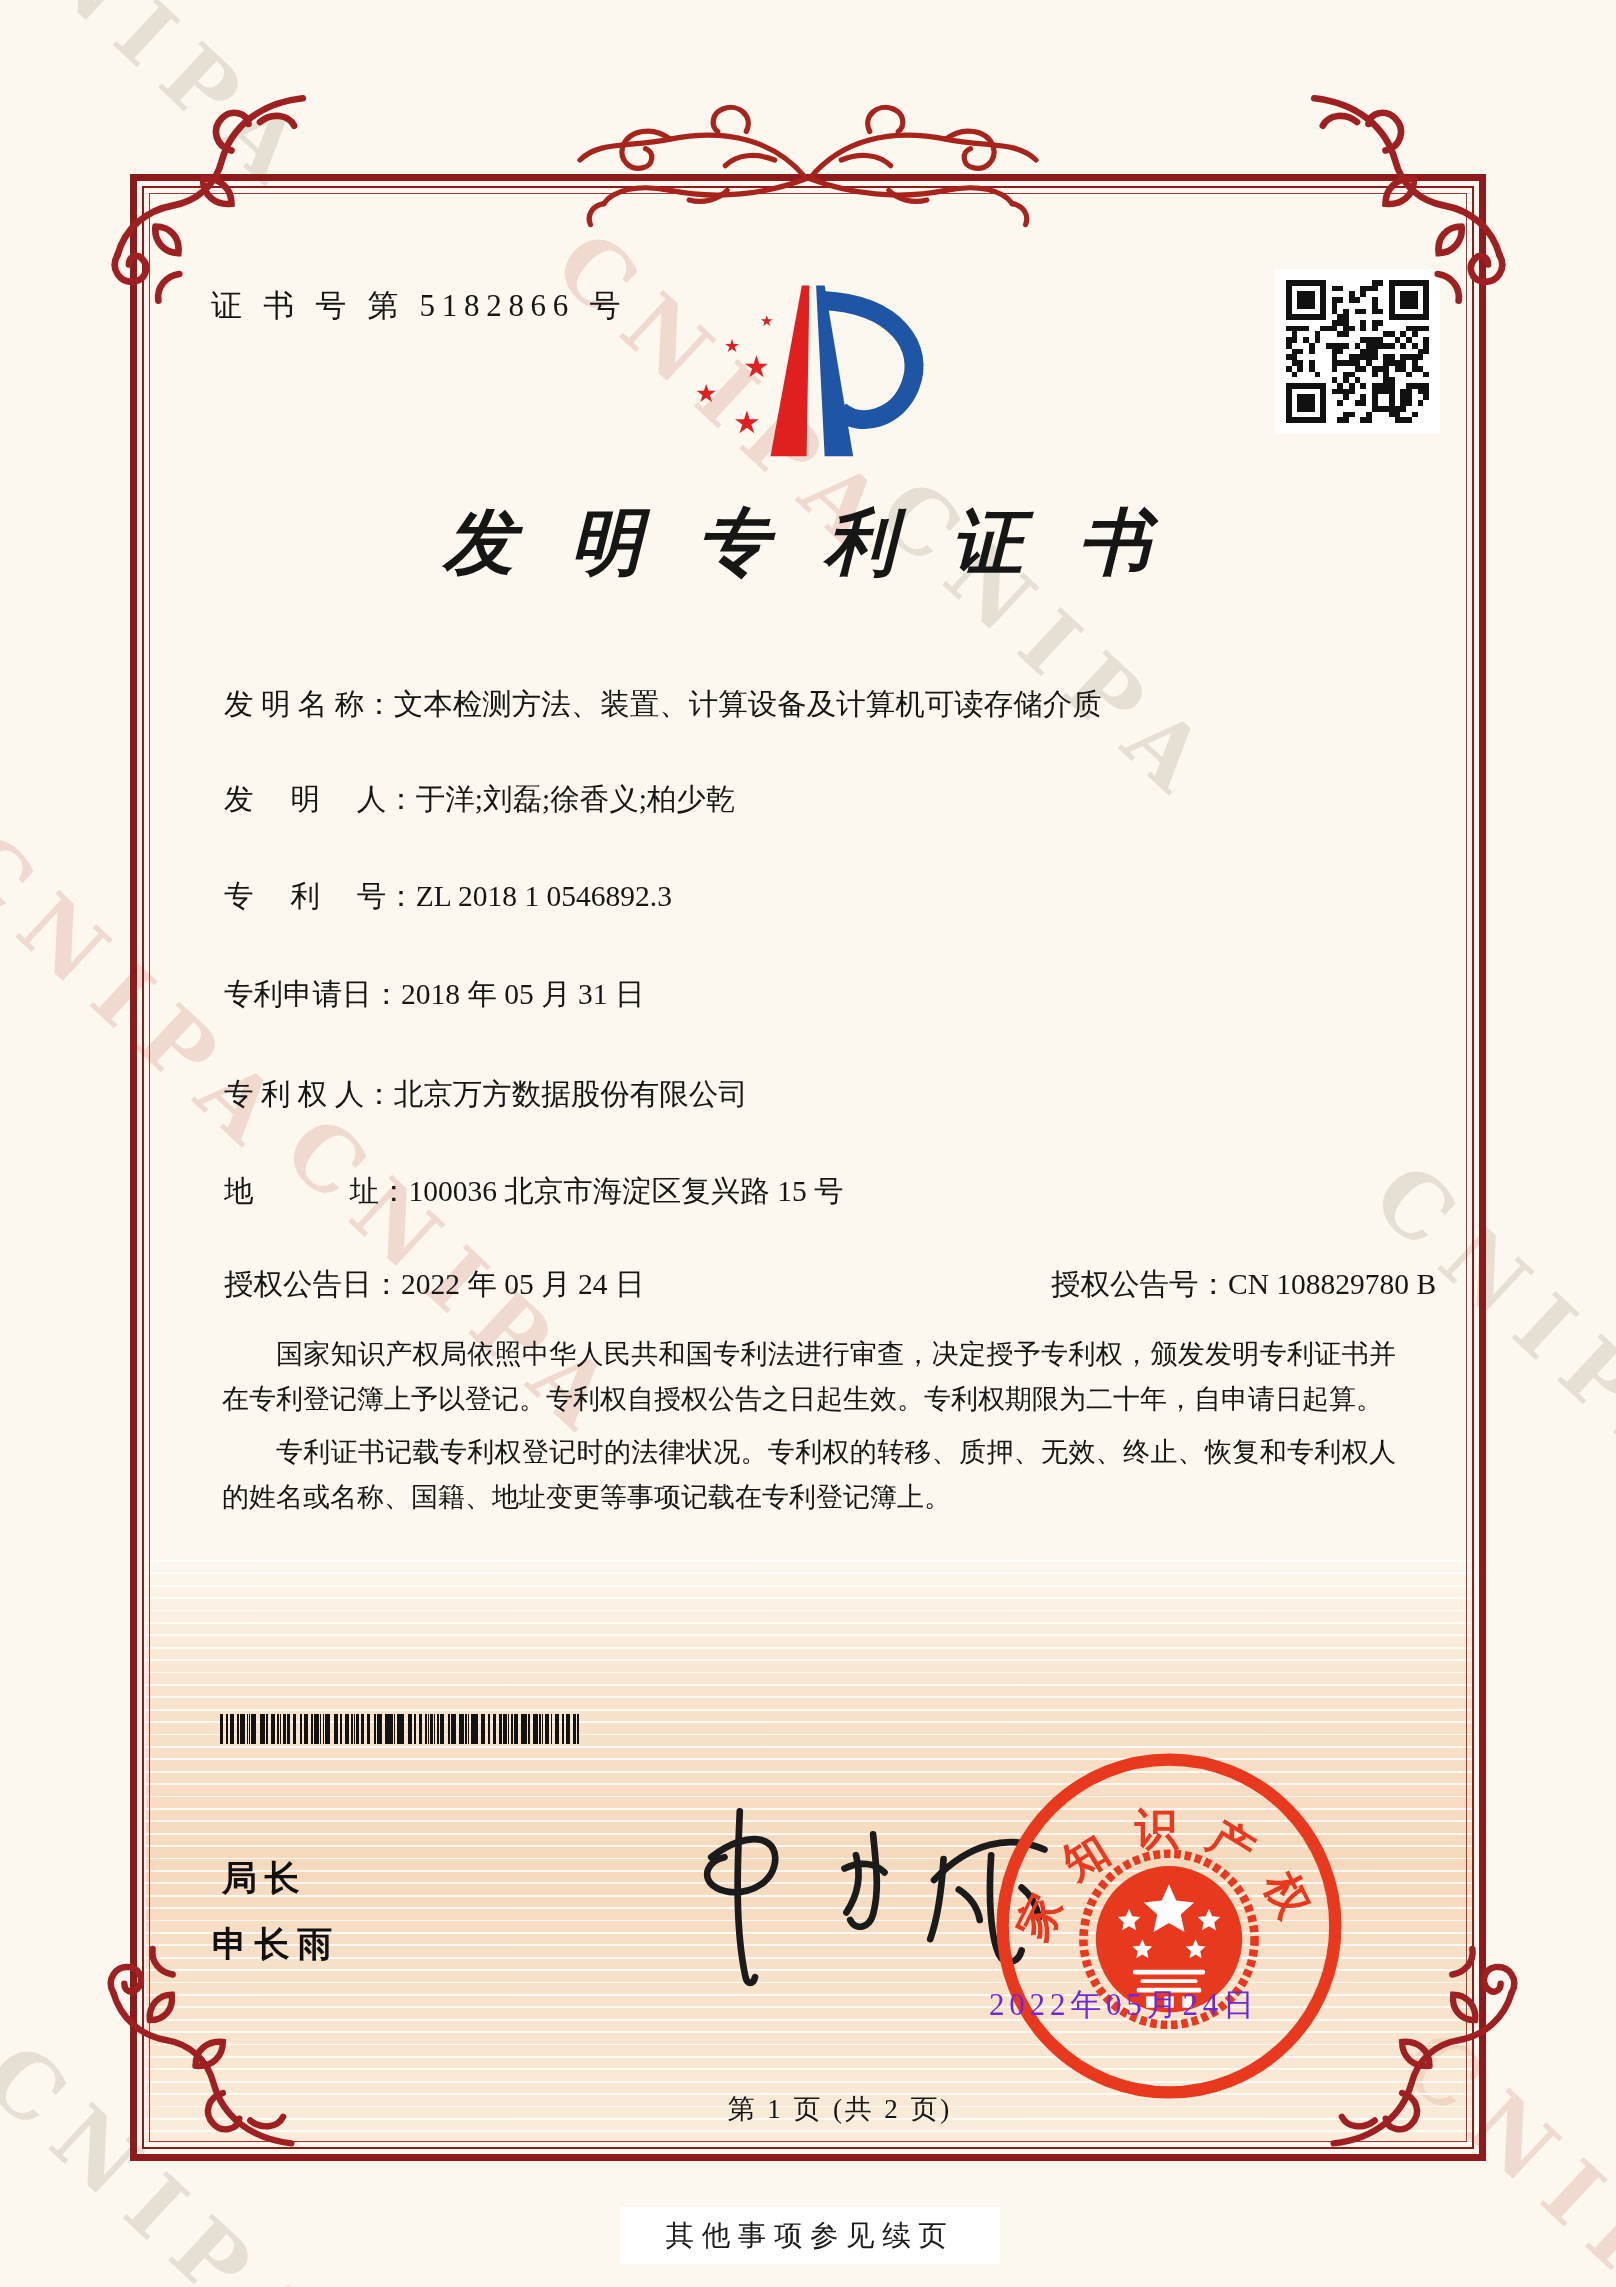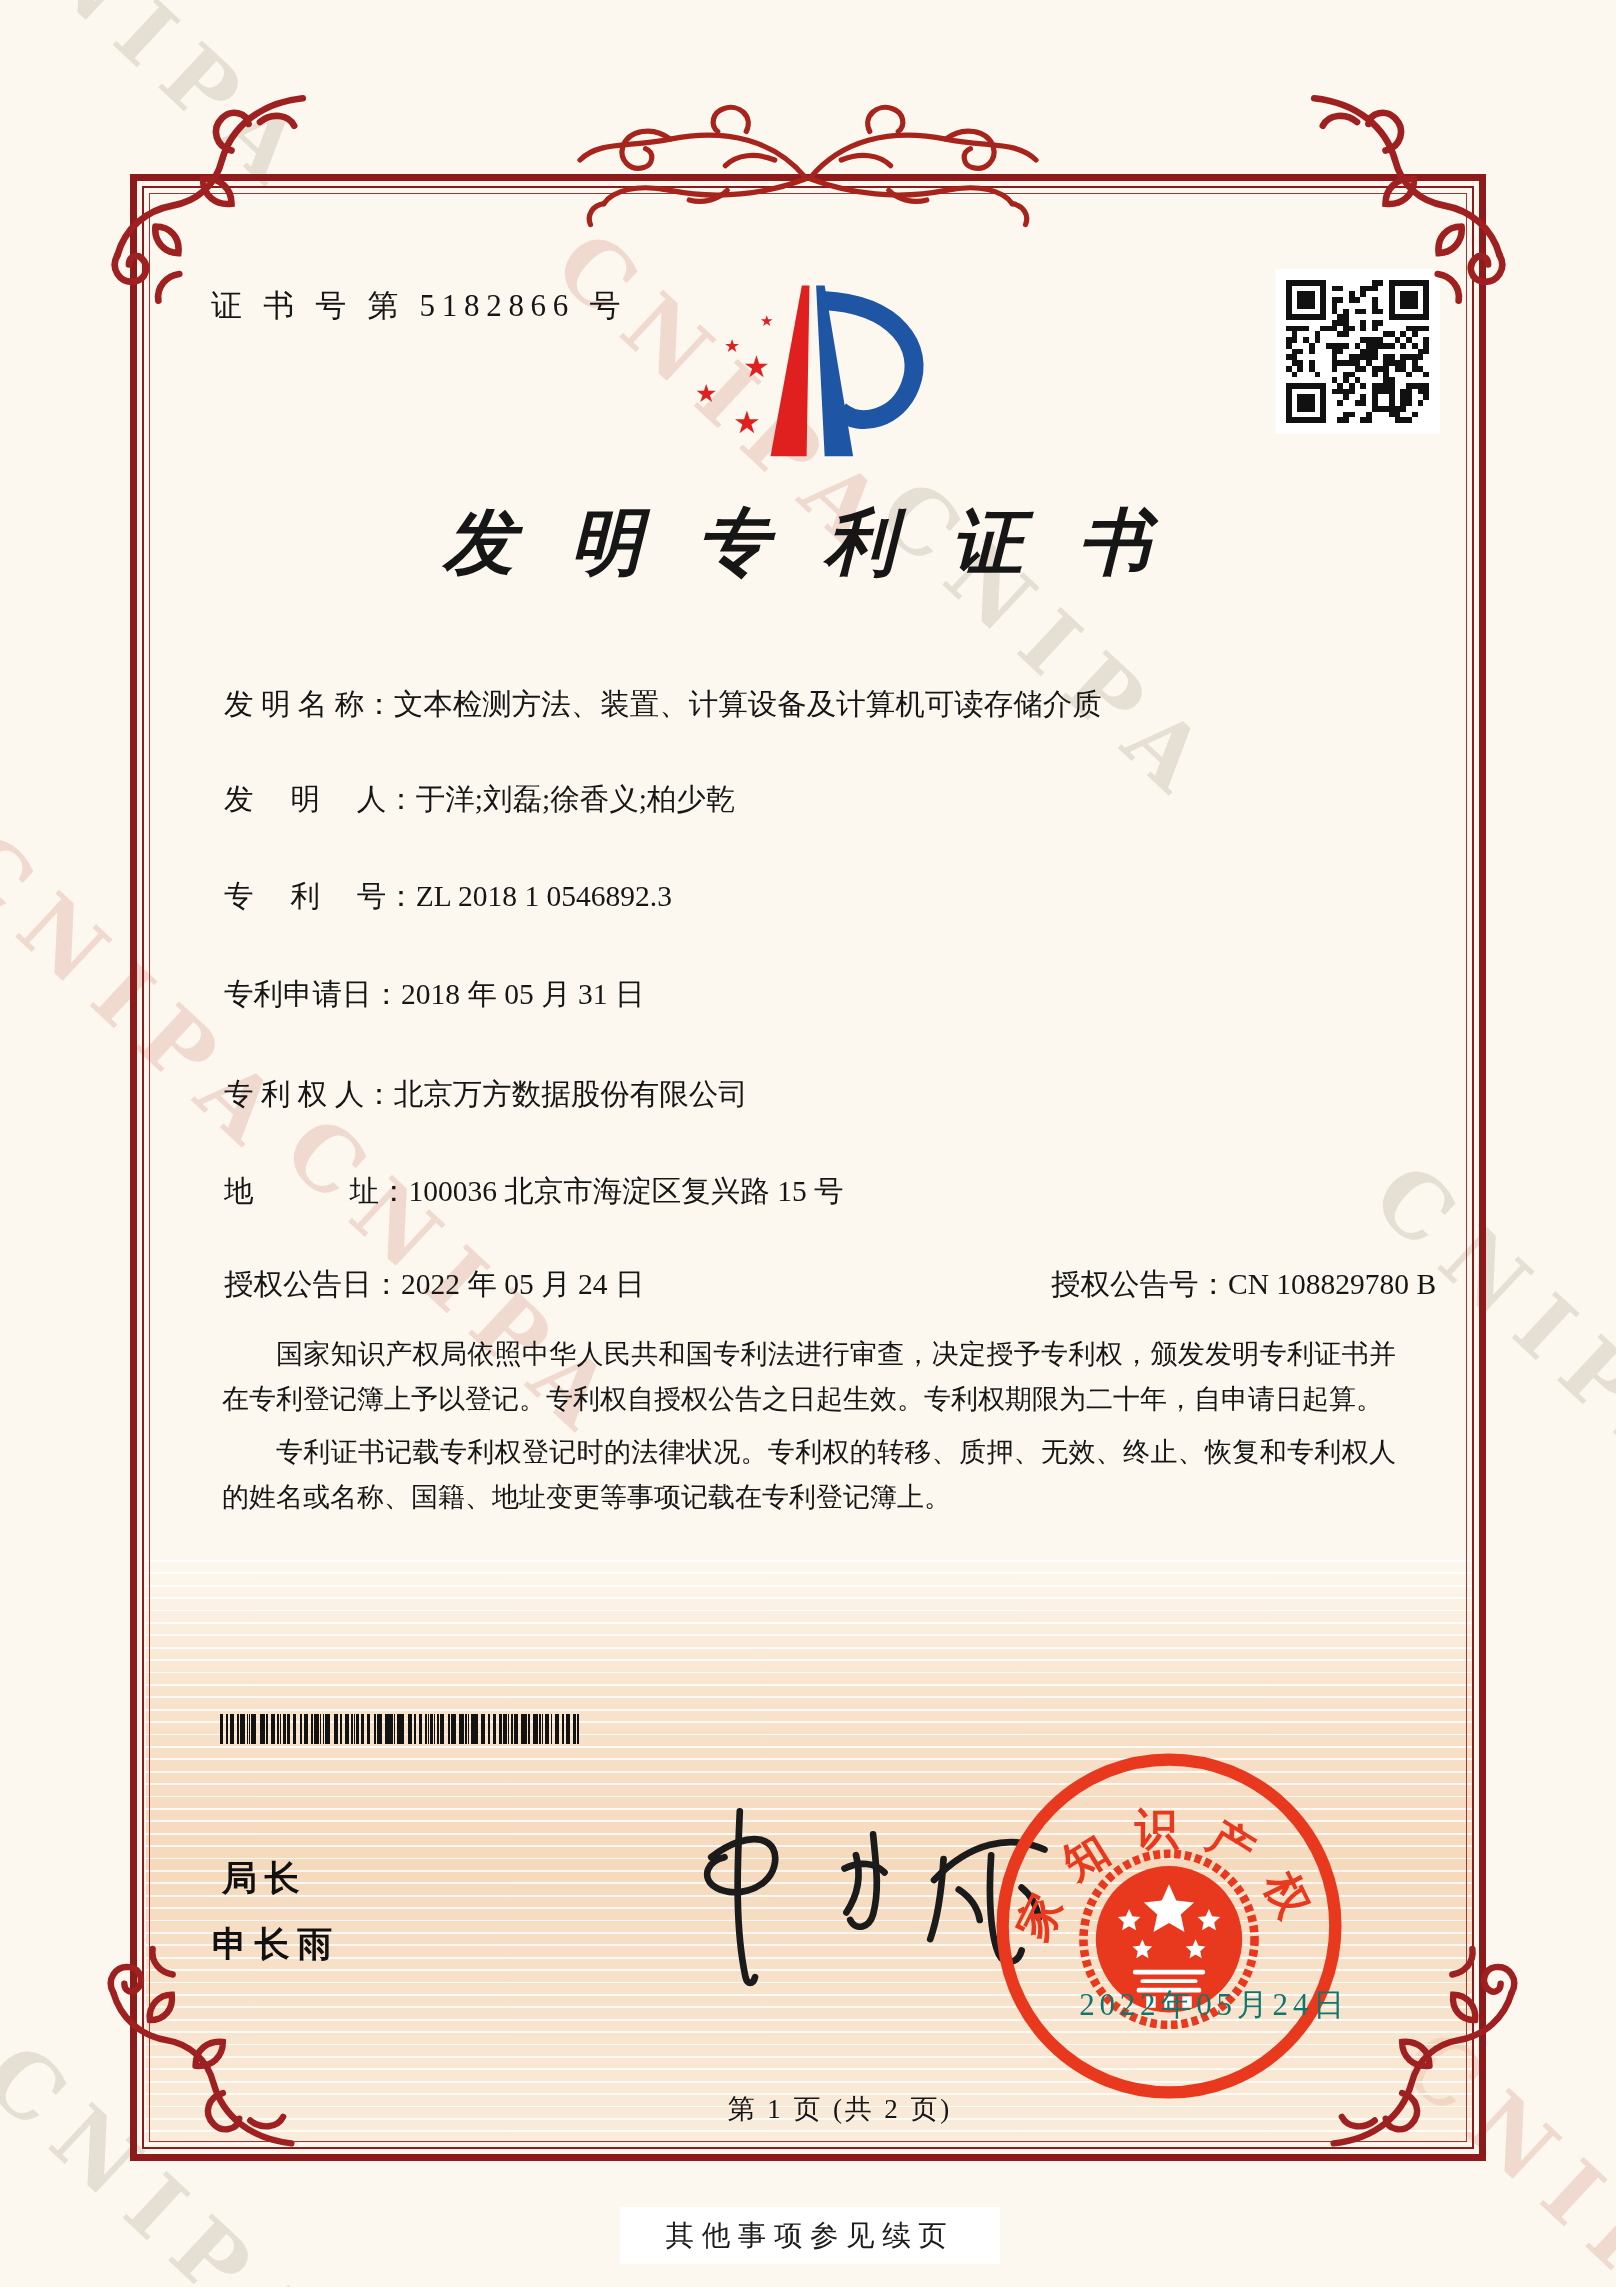--- a/index.html
+++ b/index.html
@@ -64,22 +64,22 @@
   }
   
   .director-title{position:absolute;left:222px;top:1855px;font-size:35px;letter-spacing:7.6px;
     font-family:"Liberation Sans","DejaVu Sans",sans-serif;font-weight:600;z-index:3;color:#111;}
   .director-name{position:absolute;left:212px;top:1921px;font-size:35px;letter-spacing:7.6px;
     font-family:"Liberation Sans","DejaVu Sans",sans-serif;font-weight:600;z-index:3;color:#111;}
   .signature{position:absolute;left:656px;top:1800px;z-index:4;}
   
   .seal{position:absolute;left:996px;top:1753px;width:346px;height:346px;z-index:5;}
   .seal-date{
-    position:absolute;left:989px;top:1984px;width:360px;text-align:right;z-index:6;
-    font-size:31px;letter-spacing:4.8px;color:#0f766e;
+    position:absolute;left:989px;top:1984px;width:360px;text-align:left;z-index:6;
+    font-size:31px;letter-spacing:4.8px;color:#6d28d9;
   }
   
   .page-number{position:absolute;left:130px;top:2091px;width:1356px;text-align:center;
     font-size:27px;letter-spacing:2.9px;z-index:3;padding-left:32px;}
   .footer-strip{
     position:absolute;left:620px;top:2175px;width:380px;height:57px;background:#ffffff;z-index:3;
     text-align:center;line-height:57px;font-size:28.5px;letter-spacing:7.6px;color:#1c1c1c;margin-top:32px;
   }
   .ornament{position:absolute;z-index:4;pointer-events:none;}
 </style>

